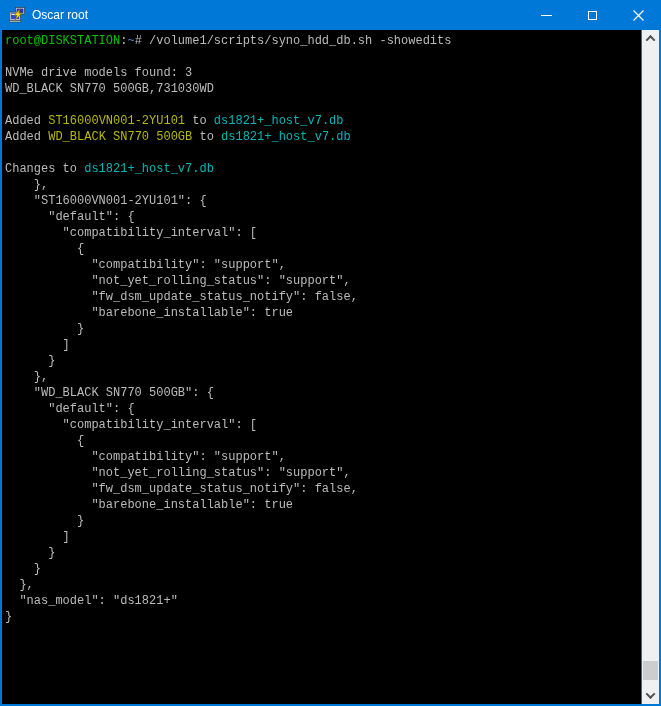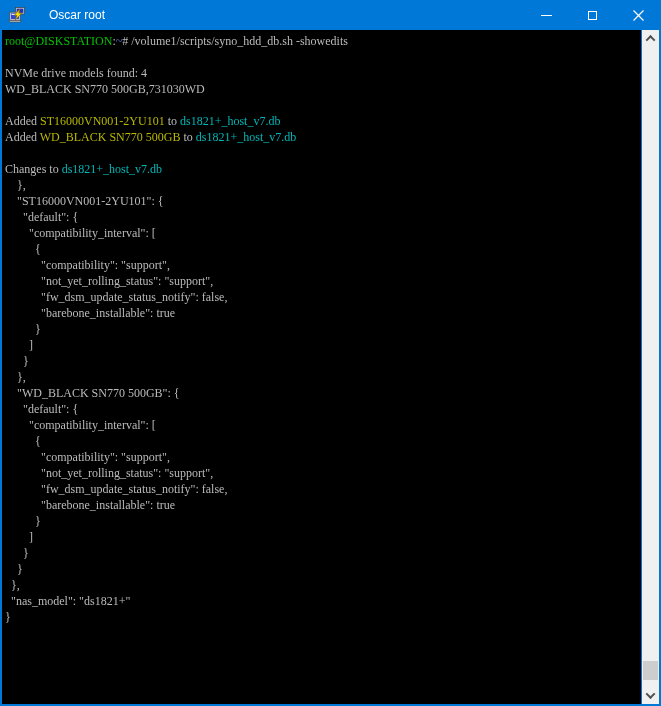--- a/index.html
+++ b/index.html
@@ -15,21 +15,21 @@
 
   
   .titlebar {
     height: 30px;
     background: var(--titlebar, #0078d7);
     display: flex;
     align-items: center;
   }
   .app-icon { width:16px; height:16px; margin-left:9px; display:block; }
   .title {
-    color:#fff; font-size:12px; margin-left:24px;
+    color:#fff; font-size:12px; margin-left:7px;
     white-space:nowrap; flex:1 1 auto;
   }
   .controls { display:flex; height:30px; }
   .ctl {
     width:46px; height:30px;
     display:flex; align-items:center; justify-content:center;
     cursor:default;
   }
   .glyph-min { width:11px; height:1px; background:#fff; display:block; }
   .glyph-max { width:9px; height:9px; border:1px solid #fff; display:block; }
@@ -43,21 +43,21 @@
     border-bottom:2px solid var(--titlebar,#0078d7);
     background:#000;
   }
   .terminal {
     width:639px; height:100%;
     background: var(--terminal_bg, #000);
     padding:3px 0 0 3px;
     overflow:hidden;
   }
   .line {
-    font-family:Liberation Serif, serif;
+    font-family:Liberation Mono, monospace;
     font-size:12px; line-height:16px; height:16px;
     white-space:pre;
   }
   .seg.fg     { color: var(--fg, #bbbbbb); }
   .seg.green  { color: var(--green, #00c300); }
   .seg.yellow { color: var(--yellow, #b8b800); }
   .seg.cyan   { color: var(--cyan, #00b7b7); }
   .seg.blue   { color: var(--blue, #5d7fd6); }
 
   
@@ -114,21 +114,21 @@
           <path d="M0.5 0.5 L10.5 10.5 M10.5 0.5 L0.5 10.5" stroke="#fff" stroke-width="1.2"></path>
         </svg>
       </div>
     </div>
   </div>
 
   <div class="body">
     <div class="terminal" id="term">
         <div class="line"><span class="seg green">root@DISKSTATION</span><span class="seg fg">:</span><span class="seg blue">~</span><span class="seg fg"># /volume1/scripts/syno_hdd_db.sh -showedits</span></div>
         <div class="line"><span class="seg fg"> </span></div>
-        <div class="line"><span class="seg fg">NVMe drive models found: 4</span></div>
+        <div class="line"><span class="seg fg">NVMe drive models found: 3</span></div>
         <div class="line"><span class="seg fg">WD_BLACK SN770 500GB,731030WD</span></div>
         <div class="line"><span class="seg fg"> </span></div>
         <div class="line"><span class="seg fg">Added </span><span class="seg yellow">ST16000VN001-2YU101</span><span class="seg fg"> to </span><span class="seg cyan">ds1821+_host_v7.db</span></div>
         <div class="line"><span class="seg fg">Added </span><span class="seg yellow">WD_BLACK SN770 500GB</span><span class="seg fg"> to </span><span class="seg cyan">ds1821+_host_v7.db</span></div>
         <div class="line"><span class="seg fg"> </span></div>
         <div class="line"><span class="seg fg">Changes to </span><span class="seg cyan">ds1821+_host_v7.db</span></div>
         <div class="line"><span class="seg fg">    },</span></div>
         <div class="line"><span class="seg fg">    "ST16000VN001-2YU101": {</span></div>
         <div class="line"><span class="seg fg">      "default": {</span></div>
         <div class="line"><span class="seg fg">        "compatibility_interval": [</span></div>

